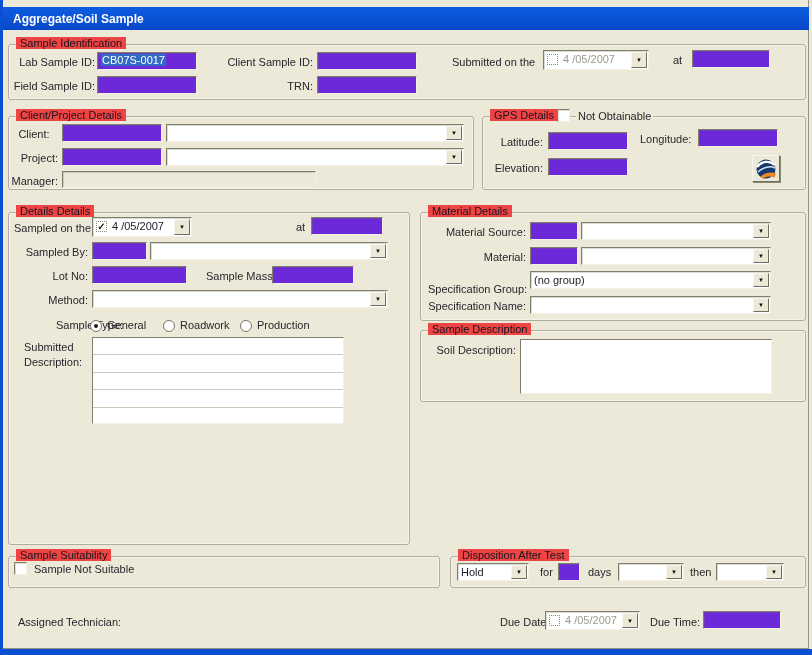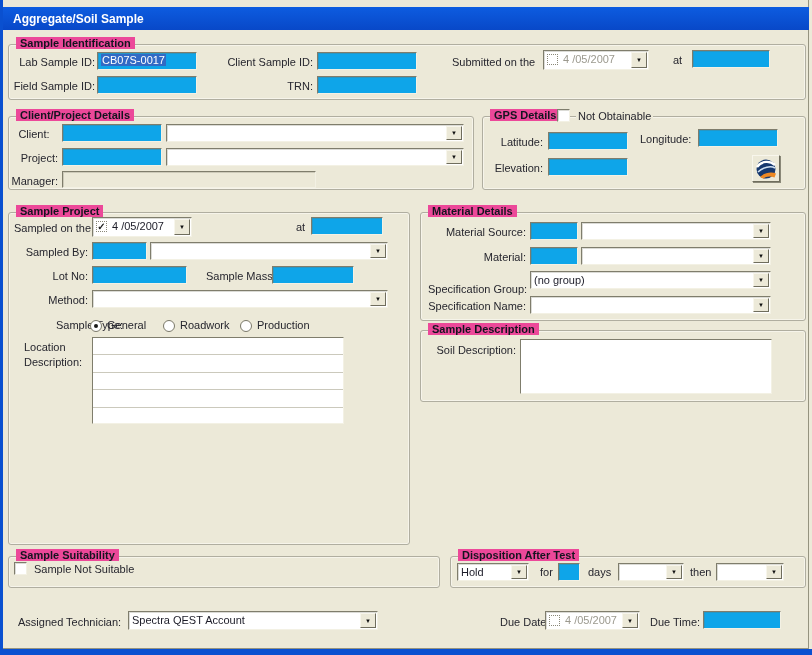--- a/index.html
+++ b/index.html
@@ -7,24 +7,24 @@
   .window{position:relative;width:812px;height:655px;background:#ECE9D8;overflow:hidden;
           font-size:11px;color:#1c1c28;}
   .edge-left{position:absolute;left:0;top:0;width:3px;height:655px;background:#0A50D0;}
   .edge-bottom{position:absolute;left:0;top:649px;width:812px;height:6px;background:#0A50D0;}
   .client-frame{position:absolute;left:3px;top:0;width:805px;height:648px;
           border-right:1px solid #95937f;border-bottom:1px solid #95937f;pointer-events:none;}
   .titlebar{position:absolute;left:3px;top:7px;width:806px;height:23px;
           background:linear-gradient(180deg,#0d5ce0 0%,#0848c8 100%);
           color:#fff;font-weight:bold;font-size:12px;display:flex;align-items:center;padding-left:10px;box-sizing:border-box;}
   .group{position:absolute;border:1px solid #b0aea0;border-radius:3px;box-shadow:inset 0 0 0 1px #f6f4ea;}
-  .gtitle{position:absolute;top:-8px;left:7px;background:#ec4899;padding:0 4px;font-weight:bold;color:#14141f;white-space:nowrap;}
+  .gtitle{position:absolute;top:-8px;left:7px;background:#ef4444;padding:0 4px;font-weight:normal;color:#14141f;white-space:nowrap;}
   .lbl{position:absolute;white-space:nowrap;color:#26262e;}
   .lbl.r{text-align:right;}
-  .txt{position:absolute;background:#0ea5e9;border:1px solid;border-color:#7f7d6c #f3f1e4 #f3f1e4 #7f7d6c;
+  .txt{position:absolute;background:#6d28d9;border:1px solid;border-color:#7f7d6c #f3f1e4 #f3f1e4 #7f7d6c;
        box-shadow:inset 1px 1px 0 rgba(110,110,90,.25);box-sizing:border-box;font-size:11px;padding:1px 3px;overflow:hidden;white-space:nowrap;}
   .txt.dis{background:#ECE9D8;color:#7a7868;}
   .sel{background:#316AC5;color:#fff;padding:0 1px;}
   .combo{position:absolute;background:#fff;border:1px solid;border-color:#7f7d6c #f3f1e4 #f3f1e4 #7f7d6c;
        box-shadow:inset 1px 1px 0 rgba(110,110,90,.25);box-sizing:border-box;font-size:11px;}
   .combo .val{position:absolute;left:3px;top:2px;right:18px;overflow:hidden;white-space:nowrap;}
   .ddbtn{position:absolute;right:1px;top:1px;bottom:1px;width:16px;background:#ece9d8;
        border:1px solid;border-color:#f8f6ec #6f6d5d #6f6d5d #f8f6ec;display:flex;align-items:center;justify-content:center;
        font-size:6px;color:#111;box-sizing:border-box;}
   .dp-cb{position:absolute;left:3px;top:3px;width:11px;height:11px;background:#fff;border:1px dotted #8a8878;
@@ -104,21 +104,21 @@
   <div class="btn" style="left:752px;top:155px;width:28px;height:27px;">
     <svg width="22" height="22" viewBox="0 0 22 22">
       <circle cx="11" cy="11" r="9.5" fill="#16386e"></circle>
       <path d="M2 9 C 7 2.5, 15 2.5, 20 7" stroke="#ffffff" stroke-width="2.4" fill="none"></path>
       <path d="M3 14 C 8 9, 16 7.5, 20 10" stroke="#cfe0f2" stroke-width="1.6" fill="none"></path>
       <path d="M5 19 C 9 15, 16 13.5, 21 15.5 L 19.5 19.5 C 15 17.8, 10.5 18.6, 8.5 20.8 Z" fill="#ee8822"></path>
     </svg>
   </div>
 
   <div class="group" style="left:8px;top:212px;width:400px;height:331px;">
-    <span class="gtitle">Sample Project</span>
+    <span class="gtitle">Details Details</span>
   </div>
   <div class="lbl" style="left:14px;top:222px;">Sampled on the</div>
   <div class="combo" style="left:92px;top:217px;width:100px;height:20px;">
     <span class="dp-cb">✓</span>
     <span class="dp-txt">4 /05/2007</span>
     <span class="ddbtn">▼</span>
   </div>
   <div class="lbl" style="left:296px;top:221px;">at</div>
   <div class="txt" style="left:311px;top:217px;width:72px;height:18px;"></div>
   <div class="lbl r" style="left:20px;top:246px;width:68px;">Sampled By:</div>
@@ -138,21 +138,21 @@
   </div>
   <div class="lbl" style="left:16px;top:319px;margin-left:40px;">Sample Type:</div>
   <div class="radio" style="left:90px;top:320px;">
       <span class="dot"></span>
     </div>
   <div class="lbl" style="left:107px;top:319px;">General</div>
   <div class="radio" style="left:163px;top:320px;"></div>
   <div class="lbl" style="left:180px;top:319px;">Roadwork</div>
   <div class="radio" style="left:240px;top:320px;"></div>
   <div class="lbl" style="left:257px;top:319px;">Production</div>
-  <div class="lbl" style="left:24px;top:341px;">Location</div>
+  <div class="lbl" style="left:24px;top:341px;">Submitted</div>
   <div class="lbl" style="left:24px;top:356px;">Description:</div>
   <div class="locbox" style="left:92px;top:337px;width:252px;height:87px;"></div>
 
   <div class="group" style="left:420px;top:212px;width:384px;height:107px;">
     <span class="gtitle">Material Details</span>
   </div>
   <div class="lbl r" style="left:428px;top:226px;width:98px;">Material Source:</div>
   <div class="txt" style="left:530px;top:222px;width:48px;height:18px;"></div>
   <div class="combo" style="left:581px;top:222px;width:190px;height:18px;">
     <span class="val"></span>
@@ -201,24 +201,20 @@
     <span class="val"></span>
     <span class="ddbtn">▼</span>
   </div>
   <div class="lbl" style="left:690px;top:566px;">then</div>
   <div class="combo" style="left:716px;top:563px;width:68px;height:18px;">
     <span class="val"></span>
     <span class="ddbtn">▼</span>
   </div>
 
   <div class="lbl" style="left:18px;top:616px;">Assigned Technician:</div>
-  <div class="combo" style="left:128px;top:611px;width:250px;height:19px;">
-    <span class="val">Spectra QEST Account</span>
-    <span class="ddbtn">▼</span>
-  </div>
   <div class="lbl" style="left:500px;top:616px;">Due Date:</div>
   <div class="combo" style="left:545px;top:611px;width:95px;height:19px;">
     <span class="dp-cb"></span>
     <span class="dp-txt gray">4 /05/2007</span>
     <span class="ddbtn">▼</span>
   </div>
   <div class="lbl" style="left:650px;top:616px;">Due Time:</div>
   <div class="txt" style="left:703px;top:611px;width:78px;height:18px;"></div>
 </div>
 

